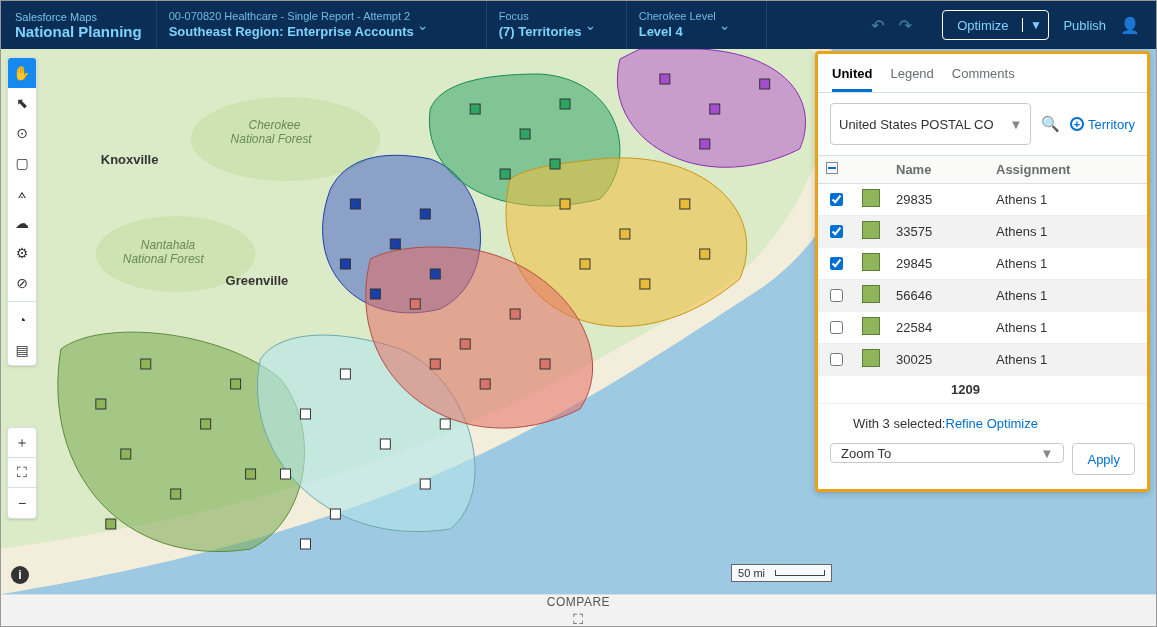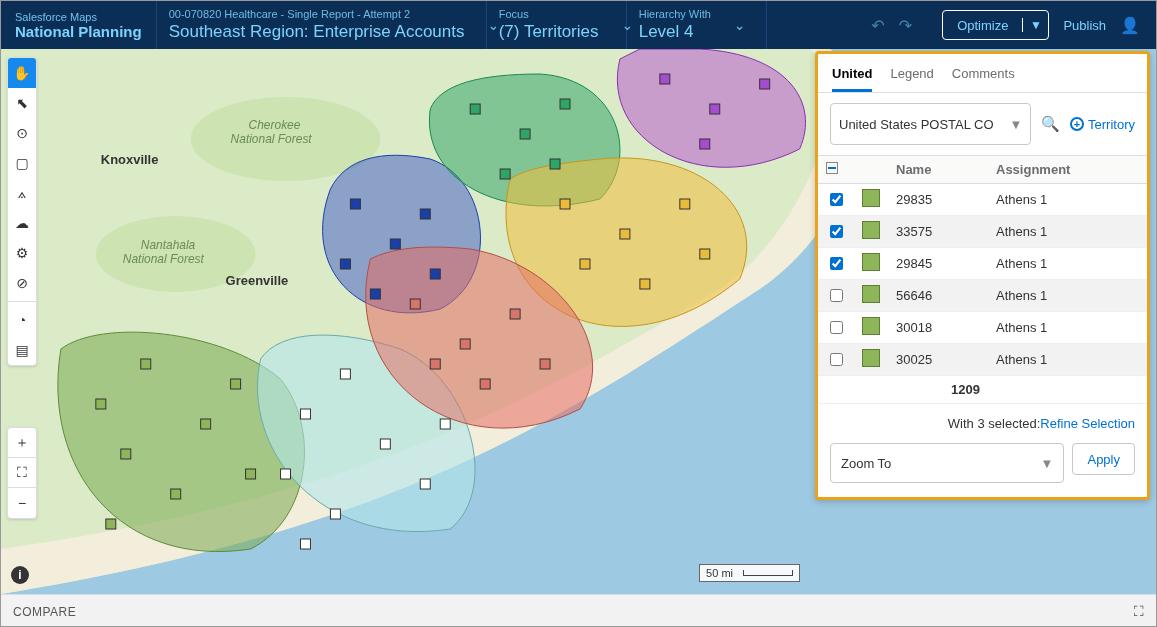--- a/index.html
+++ b/index.html
@@ -12,44 +12,44 @@
     --highlight:#e8a318;
     --row-alt:#f3f2f2;
   }
   *{box-sizing:border-box;}
   body{margin:0;font-family:"Salesforce Sans",Arial,sans-serif;font-size:13px;color:var(--text);width:1157px;height:627px;overflow:hidden;border:1px solid #999;}
   
   .hdr{background:var(--navy);color:#7dd3fc;height:48px;display:flex;align-items:stretch;}
   .brand{padding:6px 14px;border-right:1px solid #1a4478;display:flex;flex-direction:column;justify-content:center;}
   .brand .small{font-size:11px;opacity:.9;}
   .brand .big{font-size:15px;font-weight:600;}
-  .hcell{border-right:1px solid #1a4478;display:flex;align-items:center;padding:6px 12px;gap:23px;min-width:0;}
+  .hcell{border-right:1px solid #1a4478;display:flex;align-items:center;padding:6px 12px;gap:3px;min-width:0;}
   .hcell .lbls{display:flex;flex-direction:column;line-height:1.25;}
   .hcell .top{font-size:11px;opacity:.85;white-space:nowrap;}
-  .hcell .bot{font-size:17px;font-weight:400;white-space:nowrap;}
+  .hcell .bot{font-size:13px;font-weight:700;white-space:nowrap;}
   .chev{font-size:14px;opacity:.85;}
   .spacer{flex:1;}
   .hist{display:flex;align-items:center;gap:14px;padding:0 14px;opacity:.5;font-size:16px;}
   .actions{display:flex;align-items:center;gap:14px;padding:0 16px;}
   .btn-outline{border:1px solid #fff;border-radius:4px;display:flex;align-items:center;height:30px;}
   .btn-outline .main{padding:0 14px;font-size:13px;}
   .btn-outline .dd{border-left:1px solid #fff;width:26px;display:flex;align-items:center;justify-content:center;font-size:12px;}
   .pub{font-size:13px;}
   .user{font-size:16px;}
   
   .work{position:relative;height:calc(627px - 48px - 34px);background:#dcebc7;}
   .toolbar{position:absolute;left:6px;top:8px;width:30px;background:#fff;border:1px solid var(--border);border-radius:4px;display:flex;flex-direction:column;box-shadow:0 1px 3px rgba(0,0,0,.15);}
   .toolbar .tb{height:30px;display:flex;align-items:center;justify-content:center;font-size:14px;cursor:pointer;}
   .toolbar .tb.active{background:#1589ee;color:#fff;border-radius:3px 3px 0 0;}
   .toolbar .sep{height:1px;background:var(--border);margin:3px 0;}
   .zoom{position:absolute;left:6px;top:378px;width:30px;background:#fff;border:1px solid var(--border);border-radius:4px;box-shadow:0 1px 3px rgba(0,0,0,.15);}
   .zoom .zb{height:30px;display:flex;align-items:center;justify-content:center;font-size:14px;border-bottom:1px solid var(--border);}
   .zoom .zb:last-child{border-bottom:none;}
   .info{position:absolute;left:10px;bottom:10px;width:18px;height:18px;border-radius:50%;background:#333;color:#fff;font-weight:700;font-size:12px;display:flex;align-items:center;justify-content:center;}
-  .scale{position:absolute;right:356px;bottom:12px;border:1px solid #666;background:rgba(255,255,255,.9);font-size:11px;padding:2px 6px;display:flex;align-items:center;}
+  .scale{position:absolute;right:324px;bottom:12px;border:1px solid #666;background:rgba(255,255,255,.9);font-size:11px;padding:2px 6px;display:flex;align-items:center;}
   .scale .bar{display:inline-block;width:50px;height:6px;border:1px solid #444;border-top:none;margin-left:10px;}
   
   .mapsvg{position:absolute;inset:0;width:100%;height:100%;}
   .mlabel{font:12px Arial;fill:#4a5b3a;}
   .mlabel.it{font-style:italic;fill:#6a8a55;}
   .city{font:13px Arial;fill:#333;font-weight:600;}
   
   .legend{position:absolute;right:6px;top:2px;width:335px;border:3px solid var(--highlight);background:#fff;border-radius:4px;box-shadow:0 2px 6px rgba(0,0,0,.2);}
   .tabs{display:flex;gap:18px;padding:8px 14px 0;border-bottom:1px solid var(--border);font-size:13px;}
   .tab{padding:4px 0 8px;cursor:pointer;color:var(--muted);}
@@ -63,27 +63,27 @@
   .tbl th{background:#fafaf9;border:1px solid var(--border);border-left:none;border-right:none;padding:6px 8px;text-align:left;font-weight:600;color:var(--muted);}
   .tbl td{border-bottom:1px solid #eee;padding:5px 8px;height:28px;}
   .tbl tr.alt td{background:var(--row-alt);}
   .tbl td.ck{width:30px;text-align:center;}
   .tbl td.sw{width:30px;}
   .swatch{display:inline-block;width:18px;height:18px;background:#8fb55a;border:1px solid #5e7e37;}
   .tbl td.nm{width:100px;}
   .tbl td.fw{font-weight:600;text-align:right;}
   .tri{display:inline-block;width:12px;height:12px;border:1px solid #888;position:relative;}
   .tri:after{content:"";position:absolute;left:1px;top:4px;width:8px;height:2px;background:#0070d2;}
-  .selinfo{display:flex;align-items:center;justify-content:flex-end;padding:12px 12px 4px;font-size:13px;}
+  .selinfo{display:flex;align-items:center;justify-content:flex-start;padding:12px 12px 4px;font-size:13px;margin-left:23px;}
   .refine{color:var(--blue);}
   .actrow{display:flex;gap:8px;padding:8px 12px 14px;}
-  .dd2{flex:1;border:1px solid #c9c9c9;border-radius:4px;height:40px;display:flex;align-items:center;justify-content:space-between;padding:0 10px;font-size:13px;}
+  .dd2{flex:1;border:1px solid #c9c9c9;border-radius:4px;height:20px;display:flex;align-items:center;justify-content:space-between;padding:0 10px;font-size:13px;}
   .apply{border:1px solid #c9c9c9;border-radius:4px;height:32px;padding:0 14px;color:var(--blue);background:#fff;font-size:13px;}
   
-  .footer{height:34px;background:#f3f2f2;border-top:1px solid var(--border);display:flex;align-items:center;justify-content:space-between;padding:0 12px;font-size:12px;color:#555;letter-spacing:.5px;}
+  .footer{height:34px;background:#f3f2f2;border-top:1px solid var(--border);display:flex;align-items:center;justify-content:space-between;padding:0 12px;font-size:12px;color:#555;letter-spacing:.5px;flex-direction:column;}
   .expand{font-size:14px;color:#555;}
   input[type=checkbox]{accent-color:#0070d2;}
 </style>
 </head>
 <body>
 
 <div class="hdr">
   <div class="brand">
     <span class="small">Salesforce Maps</span>
     <span class="big">National Planning</span>
@@ -97,21 +97,21 @@
   </div>
   <div class="hcell" style="flex:0 0 140px">
     <div class="lbls">
       <span class="top">Focus</span>
       <span class="bot">(7) Territories</span>
     </div>
     <span class="chev">⌄</span>
   </div>
   <div class="hcell" style="flex:0 0 140px">
     <div class="lbls">
-      <span class="top">Hierarchy With</span>
+      <span class="top">Cherokee Level</span>
       <span class="bot">Level 4</span>
     </div>
     <span class="chev">⌄</span>
   </div>
   <div class="spacer"></div>
   <div class="hist">
     <span>↶</span>
     <span>↷</span>
   </div>
   <div class="actions">
@@ -311,42 +311,42 @@
           </tr>
           <tr class="alt">
             <td class="ck"><input type="checkbox" style=""></td>
             <td class="sw"><span class="swatch"></span></td>
             <td class="nm">56646</td>
             <td>Athens 1</td>
           </tr>
           <tr>
             <td class="ck"><input type="checkbox" style=""></td>
             <td class="sw"><span class="swatch"></span></td>
-            <td class="nm">30018</td>
+            <td class="nm">22584</td>
             <td>Athens 1</td>
           </tr>
           <tr class="alt">
             <td class="ck"><input type="checkbox" style=""></td>
             <td class="sw"><span class="swatch"></span></td>
             <td class="nm">30025</td>
             <td>Athens 1</td>
           </tr>
         </tbody>
       <tfoot>
           <tr>
         <td></td>
             <td></td>
         <td class="fw">1209</td>
         <td></td>
       </tr>
         </tfoot>
     </table>
     <div class="selinfo">
       <span>With 3 selected:</span>
-      <span class="refine">Refine Selection</span>
+      <span class="refine">Refine Optimize</span>
     </div>
     <div class="actrow">
       <div class="dd2">
         <span>Zoom To</span>
         <span style="color:#888">▼</span>
       </div>
       <button class="apply">Apply</button>
     </div>
   </div>
 

